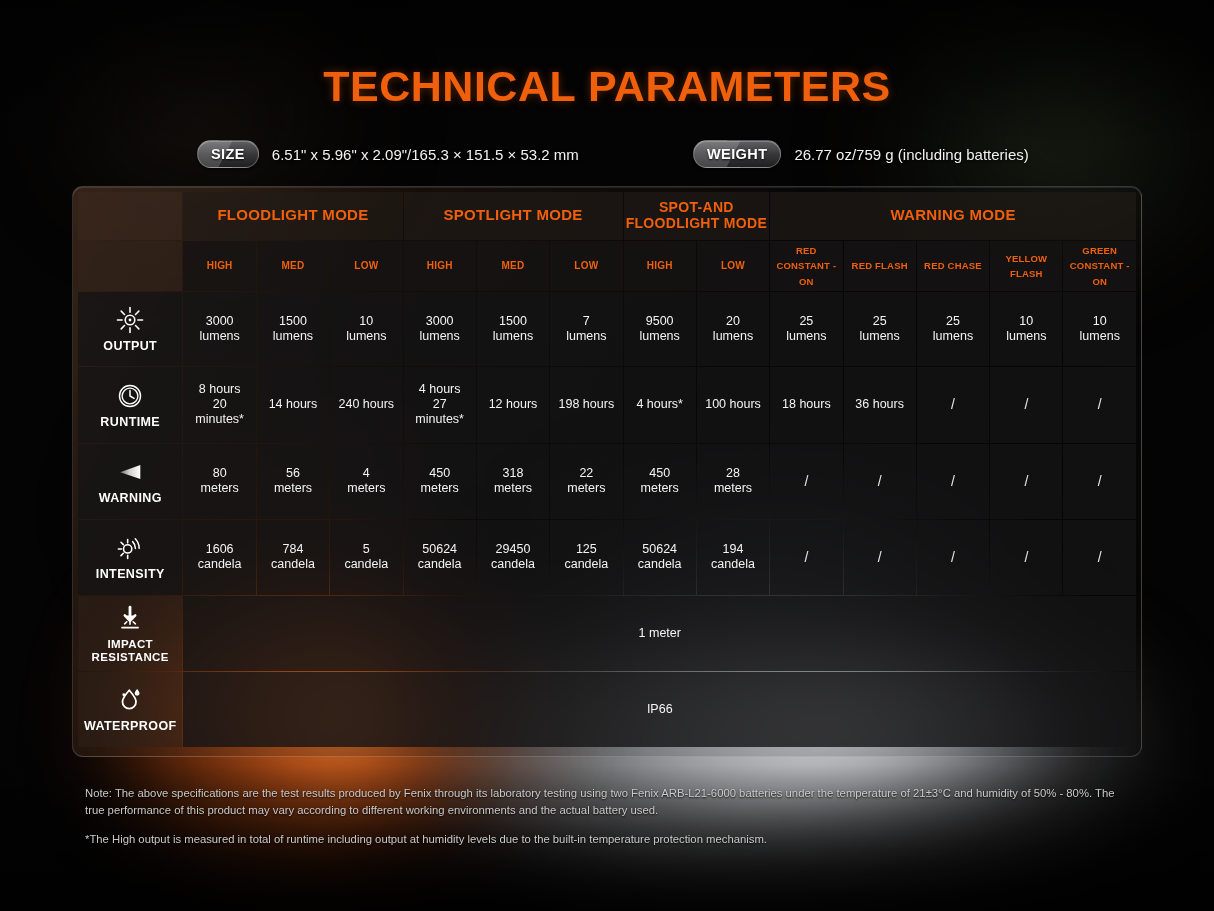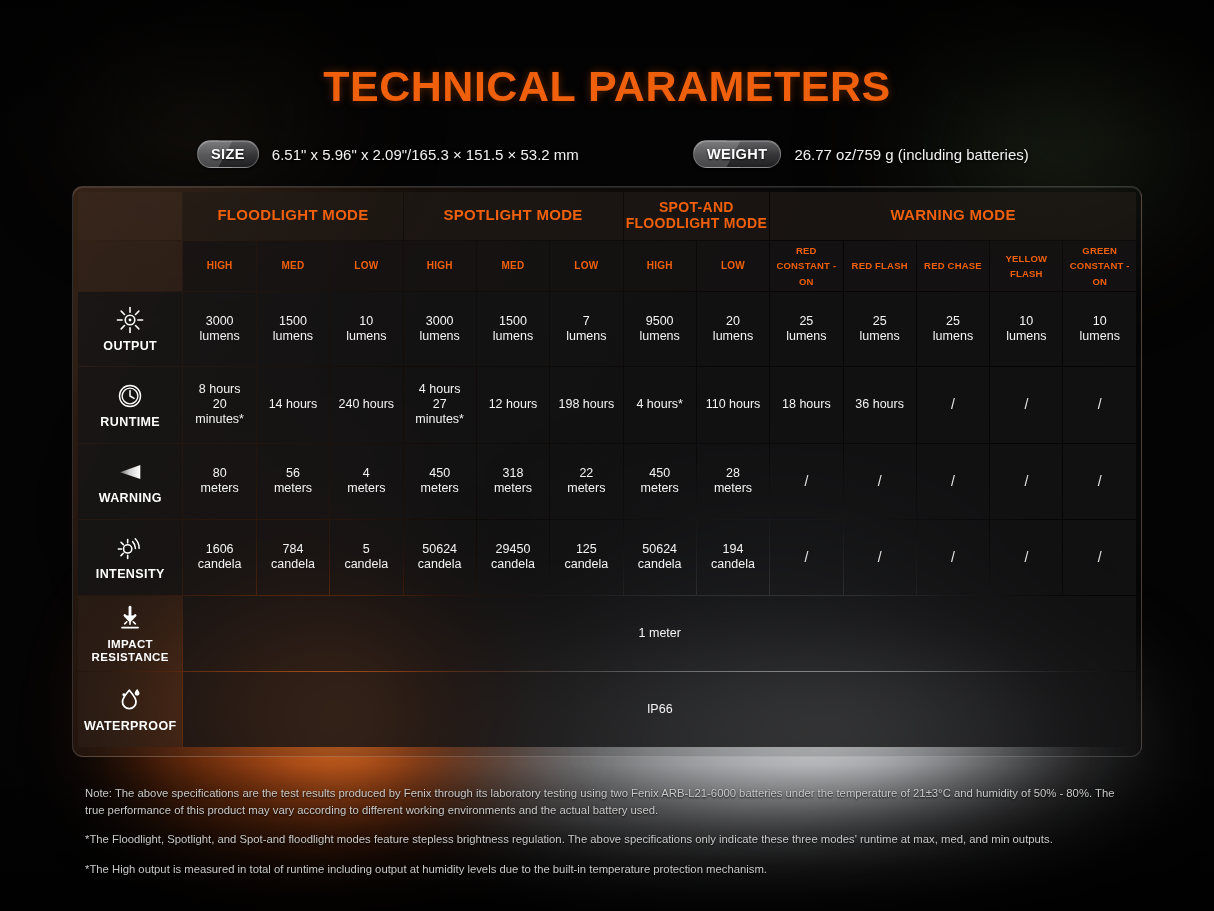--- a/index.html
+++ b/index.html
@@ -351,21 +351,21 @@
 20
 minutes*</span></td>
           <td><span class="val">14 hours</span></td>
           <td><span class="val">240 hours</span></td>
           <td><span class="val">4 hours
 27
 minutes*</span></td>
           <td><span class="val">12 hours</span></td>
           <td><span class="val">198 hours</span></td>
           <td><span class="val">4 hours*</span></td>
-          <td><span class="val">110 hours</span></td>
+          <td><span class="val">100 hours</span></td>
           <td><span class="val">18 hours</span></td>
           <td><span class="val">36 hours</span></td>
           <td><span class="val slash">/</span></td>
           <td><span class="val slash">/</span></td>
           <td><span class="val slash">/</span></td>
         </tr>
 
         <tr style="height:75px">
           <td class="rowlabel">
             <div class="rowlabel-inner">
@@ -479,17 +479,16 @@
           <td class="wide" colspan="13">
             <span>IP66</span>
           </td>
         </tr>
       </tbody>
     </table>
   </div>
 
   <div class="note">
     <p>Note: The above specifications are the test results produced by Fenix through its laboratory testing using two Fenix ARB-L21-6000 batteries under the temperature of 21±3°C and humidity of 50% - 80%. The true performance of this product may vary according to different working environments and the actual battery used.</p>
-    <p>*The Floodlight, Spotlight, and Spot-and floodlight modes feature stepless brightness regulation. The above specifications only indicate these three modes' runtime at max, med, and min outputs.</p>
     <p>*The High output is measured in total of runtime including output at humidity levels due to the built-in temperature protection mechanism.</p>
   </div>
 
 </div>
 
 </body></html>

